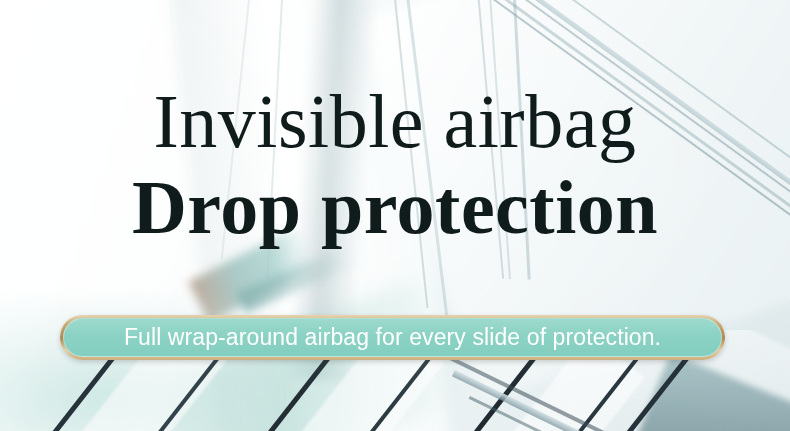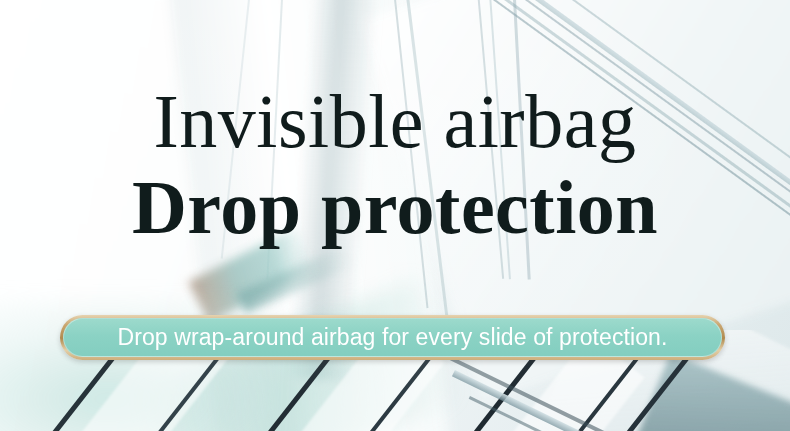--- a/index.html
+++ b/index.html
@@ -224,18 +224,18 @@
 
   <div class="content">
 
     <div class="headline">
       <span class="l1">Invisible airbag</span>
       <span class="l2">Drop protection</span>
     </div>
 
     <div class="pill">
       <div class="pill-inner">
-        <span class="pill-text">Drop wrap-around airbag for every slide of protection.</span>
+        <span class="pill-text">Full wrap-around airbag for every slide of protection.</span>
       </div>
     </div>
 
   </div>
 </div>
 
 </body></html>

